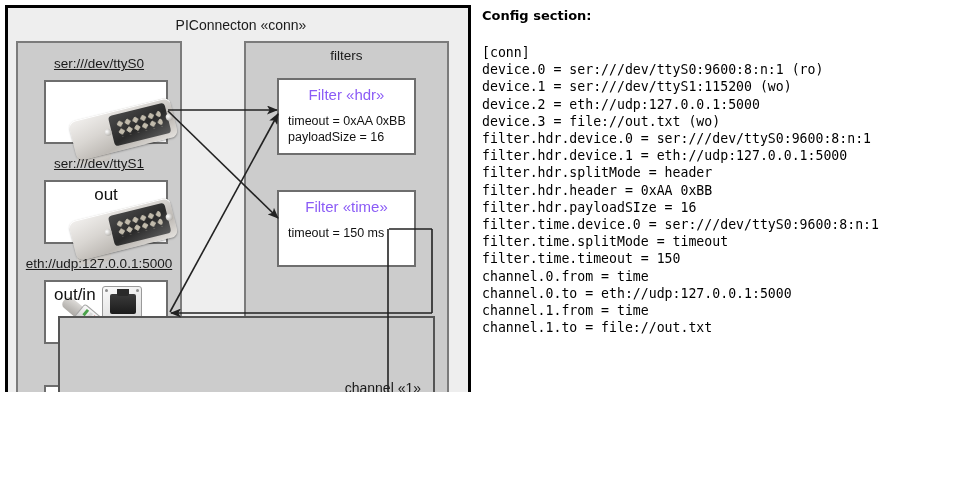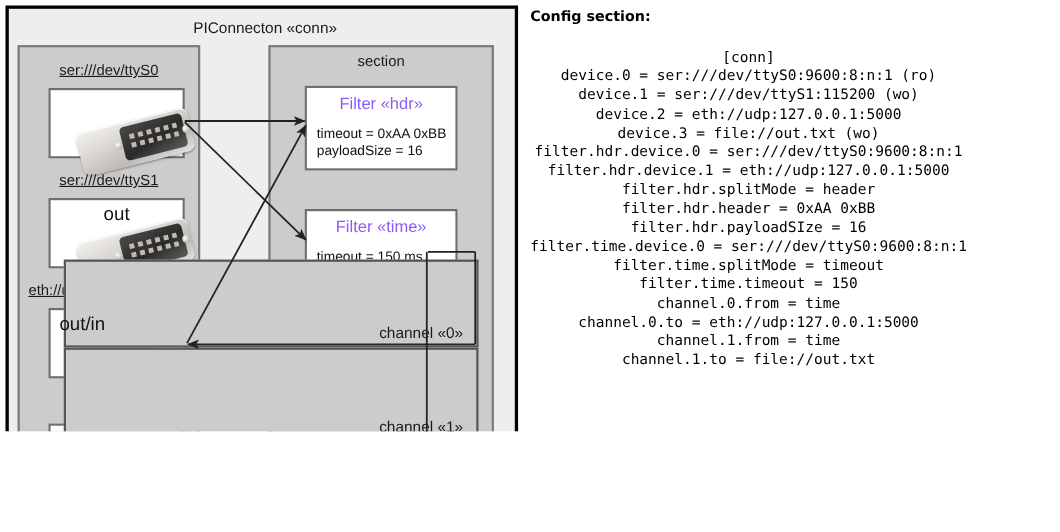--- a/index.html
+++ b/index.html
@@ -73,21 +73,21 @@
          pointer-events:none;}
 
   
   .cfg-heading{
     position:absolute;left:482px;top:8px;font-size:13px;font-weight:bold;
     color:#000000;font-family:"DejaVu Sans",sans-serif;
   }
   .cfg-body{
     position:absolute;left:482px;top:44px;
     font-family:"DejaVu Sans Mono","Liberation Mono",monospace;
-    font-size:13.2px;line-height:17.2px;color:#000000;white-space:pre;text-align:center;
+    font-size:13.2px;line-height:17.2px;color:#000000;white-space:pre;
   }
 
   
   .serial-icon{
     position:absolute;width:104px;height:46px;left:26px;top:27px;
     transform:rotate(-14deg);
   }
   .serial-shell{
     position:absolute;left:0;top:0;width:104px;height:40px;border-radius:7px;
     background:linear-gradient(165deg,#f2f0ee 0%,#d9d6d2 38%,#bdb9b4 70%,#e6e3df 100%);
@@ -168,21 +168,21 @@
 
 <div id="root">
 
   <div class="outer-frame">
     <div class="outer-title">PIConnecton «conn»</div>
   </div>
 
   <div class="group" id="grp-devices"></div>
 
   <div class="group" id="grp-filters">
-    <div class="group-title">section</div>
+    <div class="group-title">filters</div>
   </div>
 
   <div class="dev-label" style="left:16px;top:56px;width:166px;">ser:///dev/ttyS0</div>
   <div class="dev-box" style="left:44px;top:80px;width:124px;height:64px;">
     <div class="serial-icon">
       <div class="serial-tail"></div>
       <div class="serial-shell"></div>
       <div class="serial-dshell"></div>
       <div class="serial-pins"></div>
       <div class="serial-screw" style="left:33px;top:16px;"></div>
@@ -254,23 +254,20 @@
     </div>
   </div>
 
   <div class="filter-box" style="left:277px;top:190px;width:139px;height:77px;">
     <div class="filter-title">Filter «time»</div>
     <div class="filter-attrs">
       <div>timeout = 150 ms</div>
     </div>
   </div>
 
-  <div class="channel-box" style="left:58px;top:236px;width:377px;height:80px;">
-    <div class="channel-label">channel «0»</div>
-  </div>
   <div class="channel-box" style="left:58px;top:316px;width:377px;height:86px;">
     <div class="channel-label">channel «1»</div>
   </div>
 
   <svg id="wires">
     <defs>
       <marker id="ah" markerWidth="11" markerHeight="9" refX="10" refY="4.5" orient="auto" markerUnits="userSpaceOnUse">
         <path d="M0,0 L11,4.5 L0,9 L2.6,4.5 z" fill="#222222"></path>
       </marker>
     </defs>

